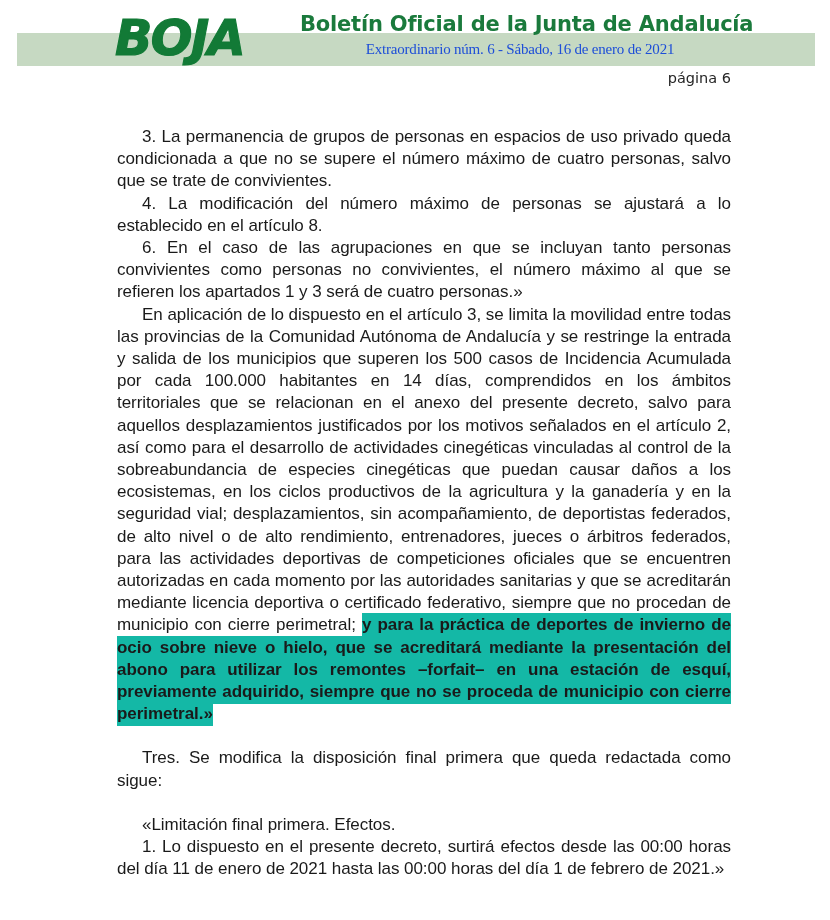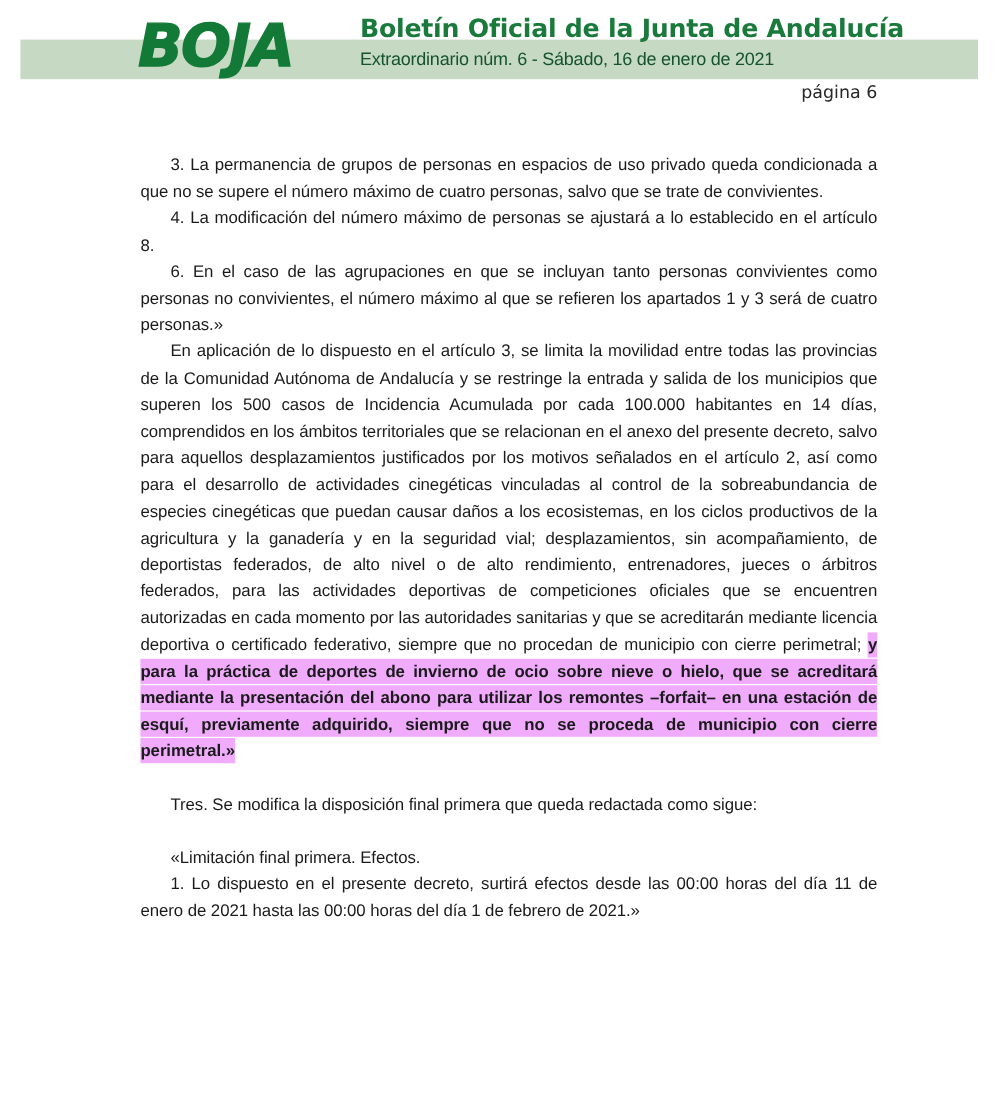--- a/index.html
+++ b/index.html
@@ -58,23 +58,24 @@
     color: #1a7a3c;
     letter-spacing: -0.2px;
     white-space: nowrap;
   }
 
   .header-subtitle {
     position: absolute;
     left: 300px;
     top: 41px;
     width: 440px;
-    font-family: Liberation Sans, sans-serif;
+    text-align: center;
+    font-family: Liberation Serif, serif;
     font-size: 15px;
-    color: #14532d;
+    color: #1d4ed8;
     letter-spacing: -0.2px;
     white-space: nowrap;
   }
 
   .header-page {
     position: absolute;
     left: 430px;
     top: 70px;
     width: 301px;
     text-align: right;
@@ -88,37 +89,37 @@
     position: absolute;
     left: 117px;
     top: 126px;
     width: 614px;
   }
 
   p.para {
     margin: 0;
     text-align: justify;
     text-justify: inter-word;
-    font-size: 14px;
+    font-size: 17px;
     line-height: 22.2px;
     color: #1a1a1a;
     letter-spacing: -0.05px;
     word-spacing: 0px;
   }
 
   p.indent {
     text-indent: 25px;
   }
 
   p.gap-before {
     margin-top: 22px;
   }
 
   .hl {
-    background: #f0abfc;
+    background: #14b8a6;
     font-weight: bold;
     box-decoration-break: clone;
     -webkit-box-decoration-break: clone;
     padding: 2px 0 3px 0;
   }
 </style>
 </head>
 <body>
 
 <div id="masthead">

